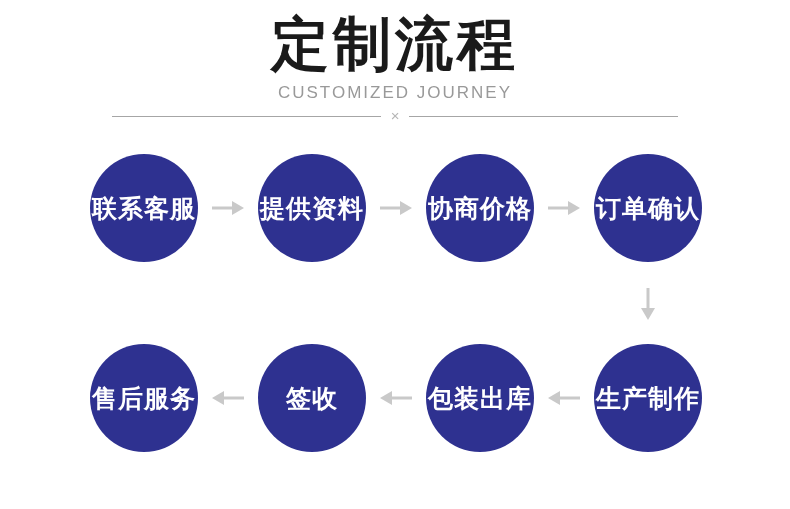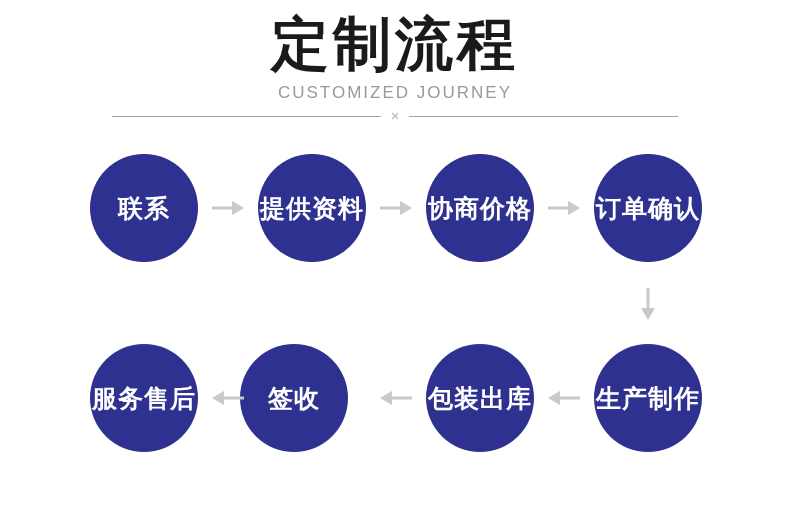--- a/index.html
+++ b/index.html
@@ -54,20 +54,21 @@
   <div class="subtitle">CUSTOMIZED JOURNEY</div>
 
   <div class="divider">
     <span class="line"></span>
     <span class="x-glyph">×</span>
     <span class="line"></span>
   </div>
 
   <div class="circle" style="left:90px;top:146px">
     <span>联系</span>
+    <span>客服</span>
   </div>
   <div class="circle" style="left:258px;top:146px">
     <span>提供</span>
     <span>资料</span>
   </div>
   <div class="circle" style="left:426px;top:146px">
     <span>协商</span>
     <span>价格</span>
   </div>
   <div class="circle" style="left:594px;top:146px">
@@ -95,24 +96,24 @@
   </span>
 
   <span class="arrow" style="left:639px;top:279px">
     <svg width="18" height="34" viewBox="0 0 18 34">
         <line x1="9" y1="1" x2="9" y2="21" stroke="currentColor" stroke-width="3"></line>
         <polygon points="2,21 16,21 9,33" fill="currentColor"></polygon>
       </svg>
   </span>
 
   <div class="circle" style="left:90px;top:336px">
+    <span>售后</span>
     <span>服务</span>
-    <span>售后</span>
   </div>
-  <div class="circle" style="left:240px;top:336px">
+  <div class="circle" style="left:258px;top:336px">
     <span>签收</span>
   </div>
   <div class="circle" style="left:594px;top:336px">
     <span>生产</span>
     <span>制作</span>
   </div>
   <div class="circle" style="left:426px;top:336px">
     <span>包装</span>
     <span>出库</span>
   </div>

